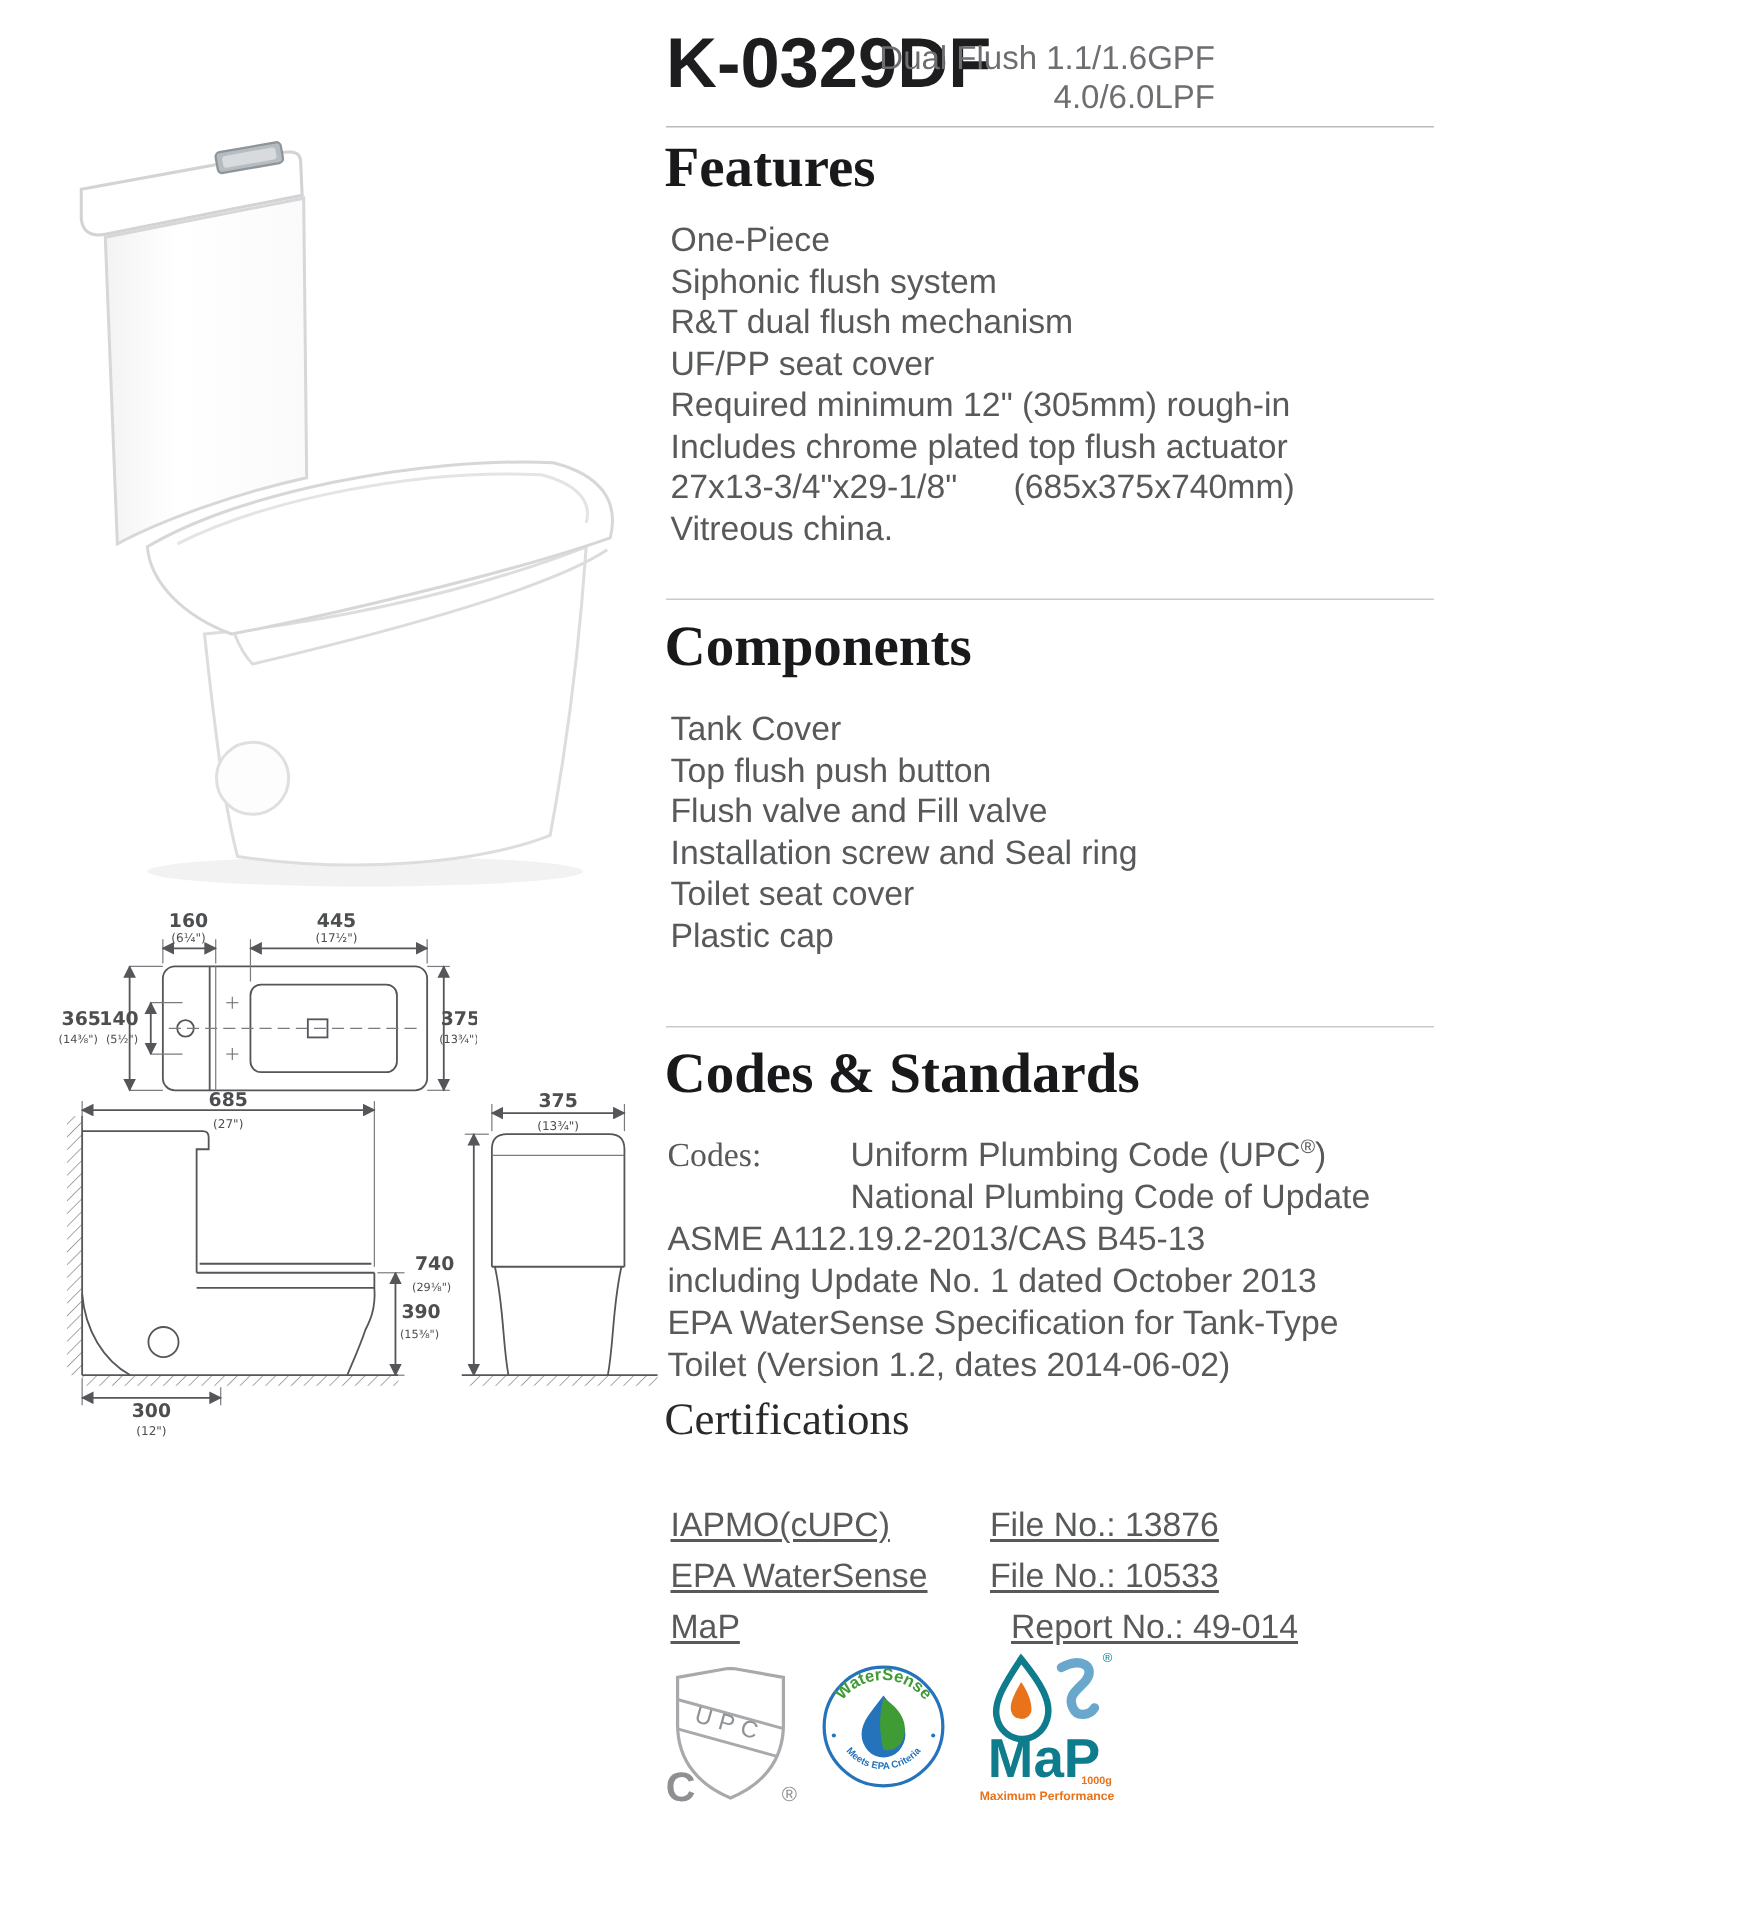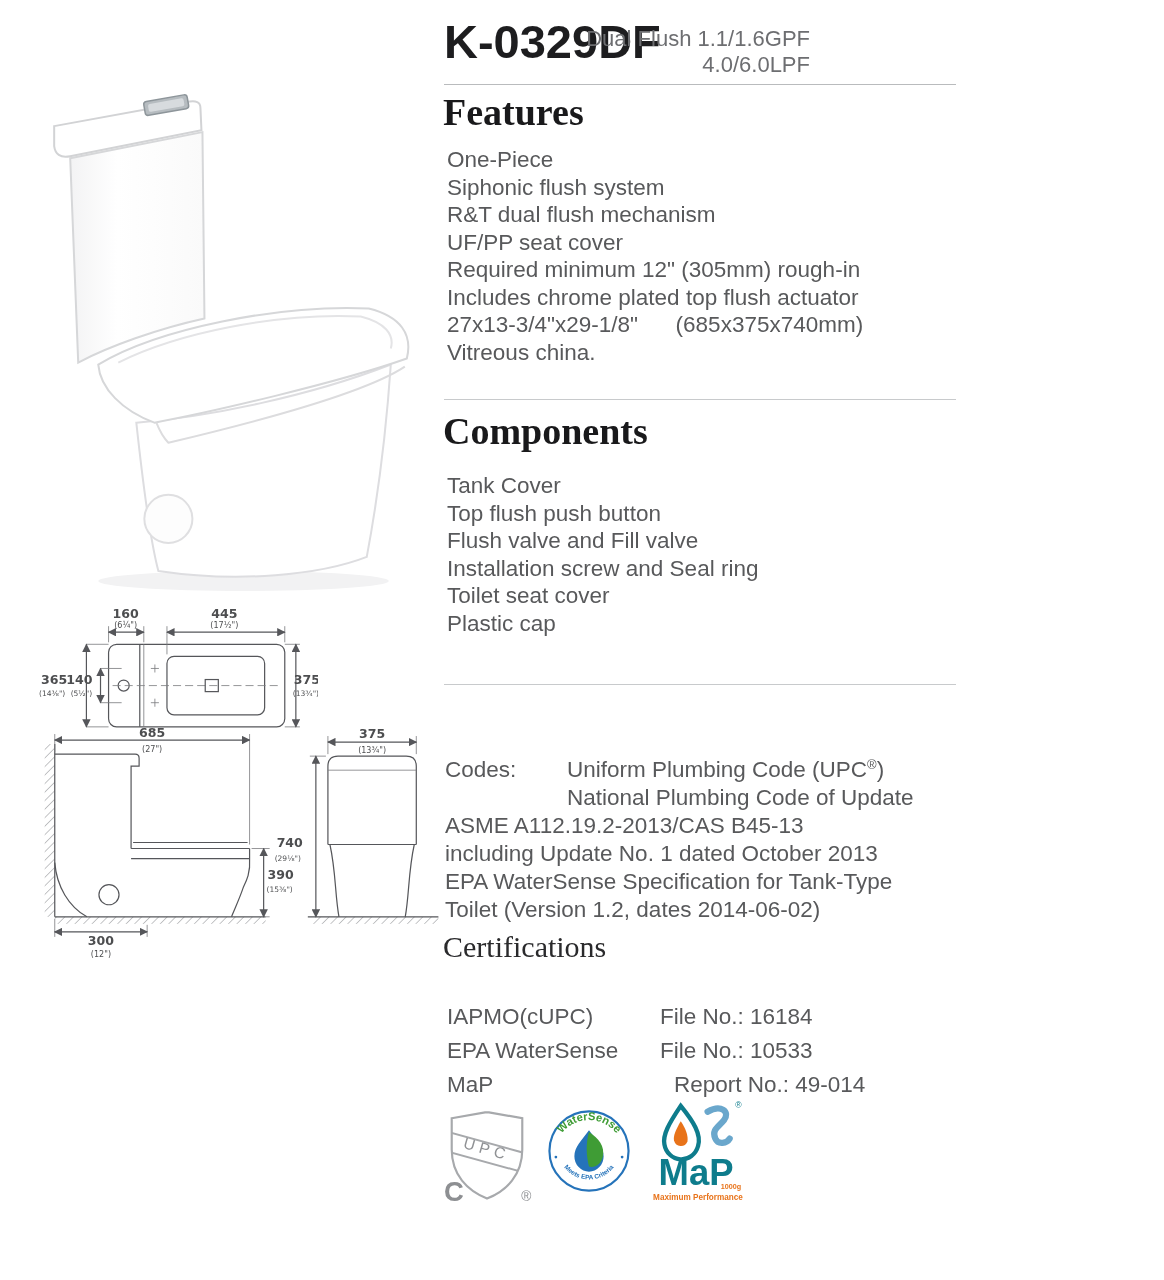--- a/index.html
+++ b/index.html
@@ -20,26 +20,26 @@
   .h-codes{left:443px;top:694px;}
   .h-certs{left:443px;top:930px;font-size:30px;font-weight:400;color:#2a2a2c;}
   
   .body-list{font-size:22.5px;line-height:27.5px;color:#58595b;}
   .body-list div{white-space:pre-wrap;}
   .features-list{left:447px;top:146px;}
   .components-list{left:447px;top:472px;}
   
   .codes-block{left:445px;top:756px;font-size:22.5px;line-height:28px;color:#58595b;}
   .codes-row{display:flex;}
-  .codes-label{width:122px;flex:none;}
+  .codes-label{width:122px;flex:none;font-family:Liberation Serif, serif;}
   .codes-lines div{white-space:nowrap;}
   sup.reg{font-size:13px;vertical-align:super;line-height:0;}
   
   .cert-rows{left:447px;top:1000px;font-size:22.5px;line-height:34px;color:#58595b;}
-  .cert-row{display:flex;}
+  .cert-row{display:flex;text-decoration:underline;}
   .cert-name{width:213px;flex:none;}
   .cert-file.indent{padding-left:14px;}
   
   svg{display:block;}
   .dim-num{font-family:"DejaVu Sans",sans-serif;font-size:12.5px;font-weight:700;fill:#4d4e50;}
   .dim-in{font-family:"DejaVu Sans",sans-serif;font-size:8px;fill:#4d4e50;}
   .dline{stroke:#55565a;stroke-width:1.2;fill:none;}
   .dthin{stroke:#7a7b7e;stroke-width:0.8;fill:none;}
 </style>
 </head>
@@ -71,20 +71,21 @@
   <div class="abs body-list components-list">
     <div>Tank Cover</div>
     <div>Top flush push button</div>
     <div>Flush valve and Fill valve</div>
     <div>Installation screw and Seal ring</div>
     <div>Toilet seat cover</div>
     <div>Plastic cap</div>
   </div>
   <div class="abs rule rule3"></div>
 
+  <div class="abs h-serif h-codes">Codes &amp; Standards</div>
   <div class="abs codes-block">
     <div class="codes-row">
       <div class="codes-label">Codes:</div>
       <div class="codes-lines">
         <div><span>Uniform Plumbing Code (UPC</span><sup class="reg">®</sup><span>)</span></div>
         <div>National Plumbing Code of Update</div>
       </div>
     </div>
     <div class="codes-row">
       <div class="codes-lines">
@@ -93,21 +94,21 @@
         <div>EPA WaterSense Specification for Tank-Type</div>
         <div>Toilet (Version 1.2, dates 2014-06-02)</div>
       </div>
     </div>
   </div>
 
   <div class="abs h-serif h-certs">Certifications</div>
   <div class="abs cert-rows">
     <div class="cert-row">
       <div class="cert-name">IAPMO(cUPC)</div>
-      <div class="cert-file">File No.: 16184</div>
+      <div class="cert-file">File No.: 13876</div>
     </div>
     <div class="cert-row">
       <div class="cert-name">EPA WaterSense</div>
       <div class="cert-file">File No.: 10533</div>
     </div>
     <div class="cert-row">
       <div class="cert-name">MaP</div>
       <div class="cert-file indent">Report No.: 49-014</div>
     </div>
   </div>

